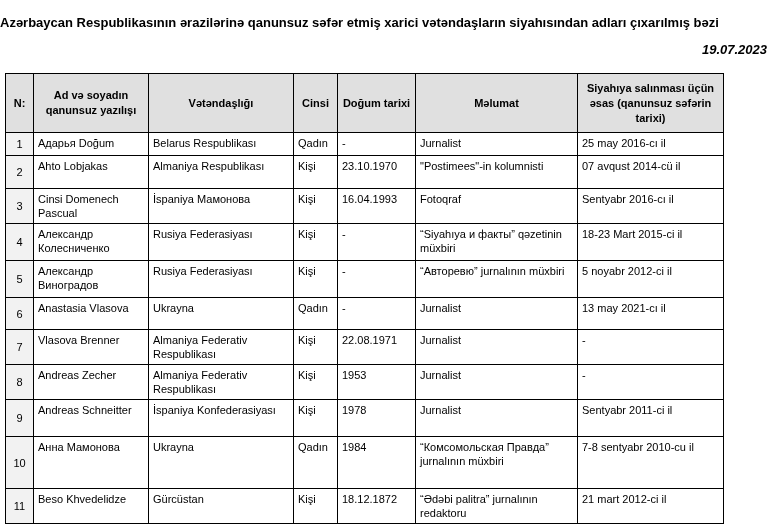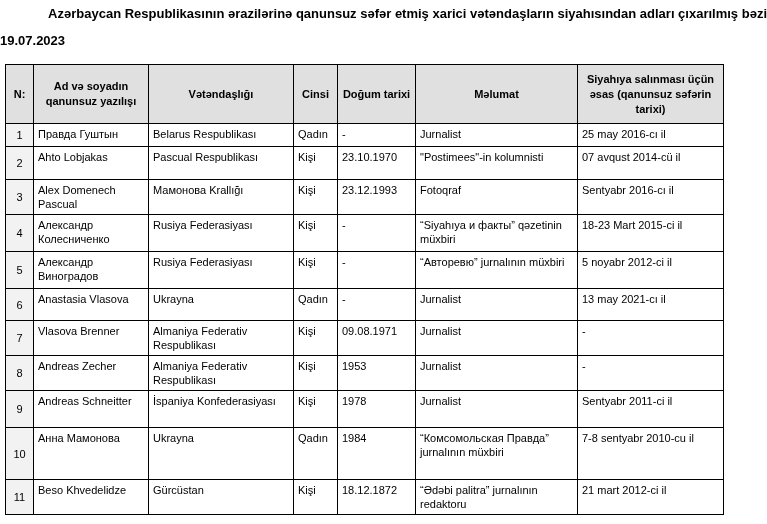--- a/index.html
+++ b/index.html
@@ -5,32 +5,33 @@
   * { margin: 0; padding: 0; box-sizing: border-box; }
   html, body {
     width: 767px; height: 524px;
     background: #ffffff;
     font-family: "Liberation Sans", sans-serif;
     color: #000000;
     overflow: hidden;
   }
   .page { width: 767px; height: 524px; }
   .doc-title {
-    padding-top: 4px;
+    padding-top: 13px;
+    text-align: left;
+    font-size: 13px;
+    font-weight: bold;
+    line-height: 19px;
+  }
+  .doc-date {
+    margin-top: 10px;
     text-align: right;
     font-size: 13px;
     font-weight: bold;
-    line-height: 19px;
-  }
-  .doc-date {
-    margin-top: 10px;
-    text-align: left;
-    font-size: 13px;
-    font-weight: bold;
     line-height: 16px;
+    font-style: italic;
   }
   table.media-table {
     margin: 15px 0 0 5px;
     width: 718px;
     border-collapse: collapse;
     table-layout: fixed;
   }
   .media-table th, .media-table td {
     border: 1px solid #000000;
     font-size: 11px;
@@ -97,42 +98,42 @@
           <th>Vətəndaşlığı</th>
           <th>Cinsi</th>
           <th>Doğum tarixi</th>
           <th>Məlumat</th>
           <th>Siyahıya salınması üçün əsas (qanunsuz səfərin tarixi)</th>
         </tr>
     </thead>
     <tbody id="table-body">
         <tr>
           <td class="num">1</td>
-          <td>Правда Гуштын</td>
+          <td>Адарья Doğum</td>
           <td>Belarus Respublikası</td>
           <td>Qadın</td>
           <td>-</td>
           <td>Jurnalist</td>
           <td>25 may 2016-cı il</td>
         </tr>
         <tr>
           <td class="num">2</td>
           <td>Ahto Lobjakas</td>
-          <td>Pascual Respublikası</td>
+          <td>Almaniya Respublikası</td>
           <td>Kişi</td>
           <td>23.10.1970</td>
           <td>"Postimees"-in kolumnisti</td>
           <td>07 avqust 2014-cü il</td>
         </tr>
         <tr>
           <td class="num">3</td>
-          <td>Alex Domenech Pascual</td>
-          <td>Мамонова Krallığı</td>
-          <td>Kişi</td>
-          <td>23.12.1993</td>
+          <td>Cinsi Domenech Pascual</td>
+          <td>İspaniya Мамонова</td>
+          <td>Kişi</td>
+          <td>16.04.1993</td>
           <td>Fotoqraf</td>
           <td>Sentyabr 2016-cı il</td>
         </tr>
         <tr>
           <td class="num">4</td>
           <td>Александр Колесниченко</td>
           <td>Rusiya Federasiyası</td>
           <td>Kişi</td>
           <td>-</td>
           <td>“Siyahıya и факты” qəzetinin müxbiri</td>
@@ -154,21 +155,21 @@
           <td>Qadın</td>
           <td>-</td>
           <td>Jurnalist</td>
           <td>13 may 2021-cı il</td>
         </tr>
         <tr>
           <td class="num">7</td>
           <td>Vlasova Brenner</td>
           <td>Almaniya Federativ Respublikası</td>
           <td>Kişi</td>
-          <td>09.08.1971</td>
+          <td>22.08.1971</td>
           <td>Jurnalist</td>
           <td>-</td>
         </tr>
         <tr>
           <td class="num">8</td>
           <td>Andreas Zecher</td>
           <td>Almaniya Federativ Respublikası</td>
           <td>Kişi</td>
           <td>1953</td>
           <td>Jurnalist</td>

